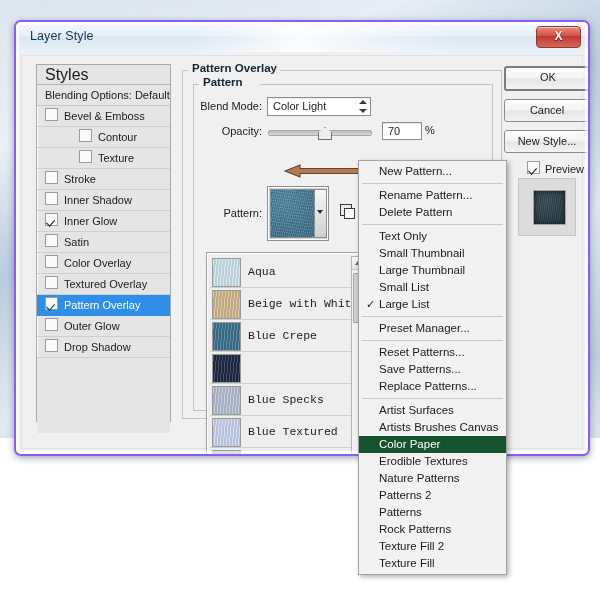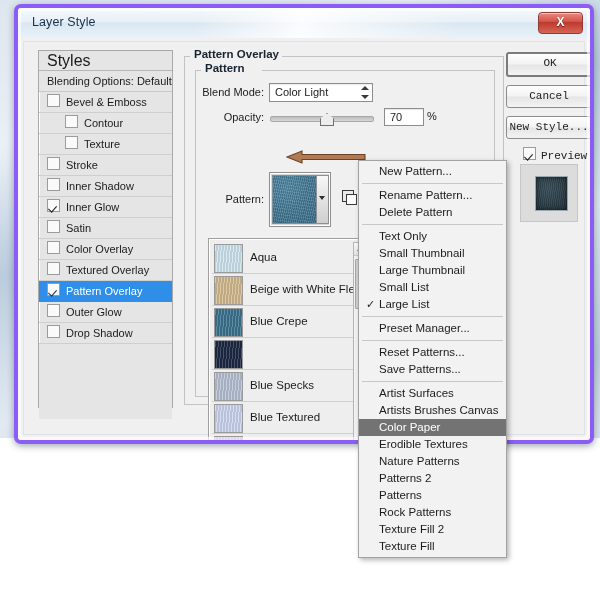--- a/index.html
+++ b/index.html
@@ -19,24 +19,24 @@
   .desktop::after{
     content:"";position:absolute;left:0;top:0;right:0;bottom:0;
     background:linear-gradient(35deg,rgba(255,255,255,.25) 0%,rgba(255,255,255,0) 35%,rgba(255,255,255,.3) 58%,rgba(255,255,255,0) 80%);
   }
   .desktop-white{
     position:absolute;left:0;top:438px;width:600px;height:162px;background:#ffffff;
   }
 
   
   .dialog{
-    position:absolute;left:14px;top:4px;width:572px;height:432px;
+    position:absolute;left:14px;top:20px;width:572px;height:432px;
     border-radius:7px;
     background:#f0f0f0;
-    border:4px solid #8b5cf6;
+    border:2px solid #8b5cf6;
     box-shadow:0 2px 7px rgba(40,60,80,.45);
     overflow:hidden;
   }
   .dlg-frame{
     position:absolute;left:0;top:0;right:0;bottom:0;
     border:3px solid rgba(255,255,255,.65);
     border-radius:6px;
     pointer-events:none;
   }
   .titlebar{
@@ -85,21 +85,21 @@
   }
   .styles-sub{
     height:20px;line-height:20px;padding-left:8px;font-size:11px;color:#1b1b1b;
     border-bottom:1px solid #c9c9c9;background:#e5e5e5;
   }
   .style-row{
     position:relative;height:20px;line-height:20px;font-size:11px;color:#1b1b1b;
     border-bottom:1px solid #cfcfcf;
     padding-left:8px;cursor:default;
   }
-  .style-row.indent{padding-left:26px;}
+  .style-row.indent{padding-left:42px;}
   .style-row.sel{background:#2f8fe8;color:#fff;border-bottom:1px solid #2f8fe8;}
   .cb{
     display:inline-block;width:11px;height:11px;vertical-align:-1px;
     background:#fafafa;border:1px solid #9b9b9b;margin-right:6px;position:relative;
   }
   .cb.on::after{
     content:"";position:absolute;left:2px;top:4px;width:4px;height:7px;
     border:solid #1a1a1a;border-width:0 1.6px 1.6px 0;transform:rotate(42deg);
   }
   .style-row.sel .cb.on::after{border-color:#17324a;}
@@ -194,21 +194,21 @@
 
   
   .listbox{
     position:absolute;left:12px;top:168px;width:162px;height:226px;
     background:#eeeeee;border:1px solid #a0a0a0;
     box-shadow:inset 1px 1px 0 #ffffff;
     overflow:hidden;
   }
   .list-scroll{position:absolute;left:3px;top:3px;width:141px;height:220px;overflow:hidden;}
   .p-item{
-    position:relative;height:31px;border-bottom:1px solid #cfcfcf;
+    position:relative;height:31px;border-bottom:1px solid #cfcfcf;font-family:Liberation Mono, monospace;
   }
   .p-sw{
     position:absolute;left:2px;top:2px;width:27px;height:27px;border:1px solid #9a9a9a;
   }
   .p-name{
     position:absolute;left:38px;top:0;height:31px;line-height:31px;font-size:11.5px;color:#1b1b1b;
     white-space:nowrap;
   }
   .vscroll{
     position:absolute;right:2px;top:3px;width:14px;height:220px;
@@ -231,30 +231,30 @@
     border:1px solid #8c8c8c;border-radius:3px;cursor:pointer;
   }
   .gear-btn svg{position:absolute;left:2px;top:2px;}
   .gear-btn .caret{position:absolute;right:2px;bottom:3px;border-left:2.5px solid transparent;border-right:2.5px solid transparent;border-top:3px solid #333;}
 
   
   .ann-up{position:absolute;left:180px;top:192px;width:20px;height:40px;}
   .ann-left{position:absolute;left:90px;top:80px;width:80px;height:14px;}
 
   
-  .rightcol{position:absolute;left:482px;top:10px;width:86px;height:200px;font-family:Liberation Mono, monospace;}
+  .rightcol{position:absolute;left:482px;top:10px;width:86px;height:200px;}
   .rbtn{
     position:relative;display:block;width:84px;height:21px;margin-bottom:8px;
     background:linear-gradient(180deg,#fdfdfd 0%,#f3f3f3 48%,#e5e5e5 52%,#f3f3f3 100%);
     border:1px solid #8c8c8c;border-radius:3px;font-size:11px;color:#1b1b1b;
     line-height:20px;text-align:center;cursor:pointer;
     box-shadow:inset 0 1px 0 rgba(255,255,255,.9);
   }
   .rbtn.primary{border:2px solid #7b7b7b;line-height:18px;}
-  .preview-row{position:relative;margin-top:2px;padding-left:17px;font-size:11px;color:#1b1b1b;height:16px;line-height:16px;}
+  .preview-row{position:relative;margin-top:2px;padding-left:17px;font-size:11px;color:#1b1b1b;height:16px;line-height:16px;text-align:center;}
   .preview-row .cb{margin-right:5px;}
   .prev-box{
     position:absolute;left:14px;top:112px;width:56px;height:56px;
     background:#dcdcdc;border:1px solid #c6c6c6;
   }
   .prev-inner{
     position:absolute;left:14px;top:11px;width:31px;height:33px;
     border:1px solid #9aa7ad;
     background:
       repeating-linear-gradient(97deg,rgba(255,255,255,.05) 0 1px,rgba(0,0,0,.09) 1px 2px),
@@ -266,21 +266,21 @@
   .ctxmenu{
     position:absolute;left:358px;top:160px;width:147px;
     background:#f2f2f2;border:1px solid #a2a2a2;
     box-shadow:2px 2px 5px rgba(0,0,0,.30);
     padding:2px 0 2px 0;
   }
   .mi{
     position:relative;height:17px;line-height:17px;font-size:11.5px;color:#1b1b1b;
     padding-left:20px;cursor:default;white-space:nowrap;
   }
-  .mi.sel{background:#737373;color:#ffffff;}
+  .mi.sel{background:#14532d;color:#ffffff;}
   .mi .chk{position:absolute;left:7px;top:0;font-size:11px;line-height:17px;}
   .msep{height:1px;background:#c8c8c8;margin:3px 3px;}
 </style>
 </head>
 <body>
 
 <div id="root">
   <div class="desktop"></div>
   <div class="desktop-white"></div>
 
@@ -430,20 +430,21 @@
       <div class="mi"><span>Text Only</span></div>
       <div class="mi"><span>Small Thumbnail</span></div>
       <div class="mi"><span>Large Thumbnail</span></div>
       <div class="mi"><span>Small List</span></div>
       <div class="mi"><span class="chk">✓</span><span>Large List</span></div>
       <div class="msep"></div>
       <div class="mi"><span>Preset Manager...</span></div>
       <div class="msep"></div>
       <div class="mi"><span>Reset Patterns...</span></div>
       <div class="mi"><span>Save Patterns...</span></div>
+      <div class="mi"><span>Replace Patterns...</span></div>
       <div class="msep"></div>
       <div class="mi"><span>Artist Surfaces</span></div>
       <div class="mi"><span>Artists Brushes Canvas</span></div>
       <div class="mi sel"><span>Color Paper</span></div>
       <div class="mi"><span>Erodible Textures</span></div>
       <div class="mi"><span>Nature Patterns</span></div>
       <div class="mi"><span>Patterns 2</span></div>
       <div class="mi"><span>Patterns</span></div>
       <div class="mi"><span>Rock Patterns</span></div>
       <div class="mi"><span>Texture Fill 2</span></div>

